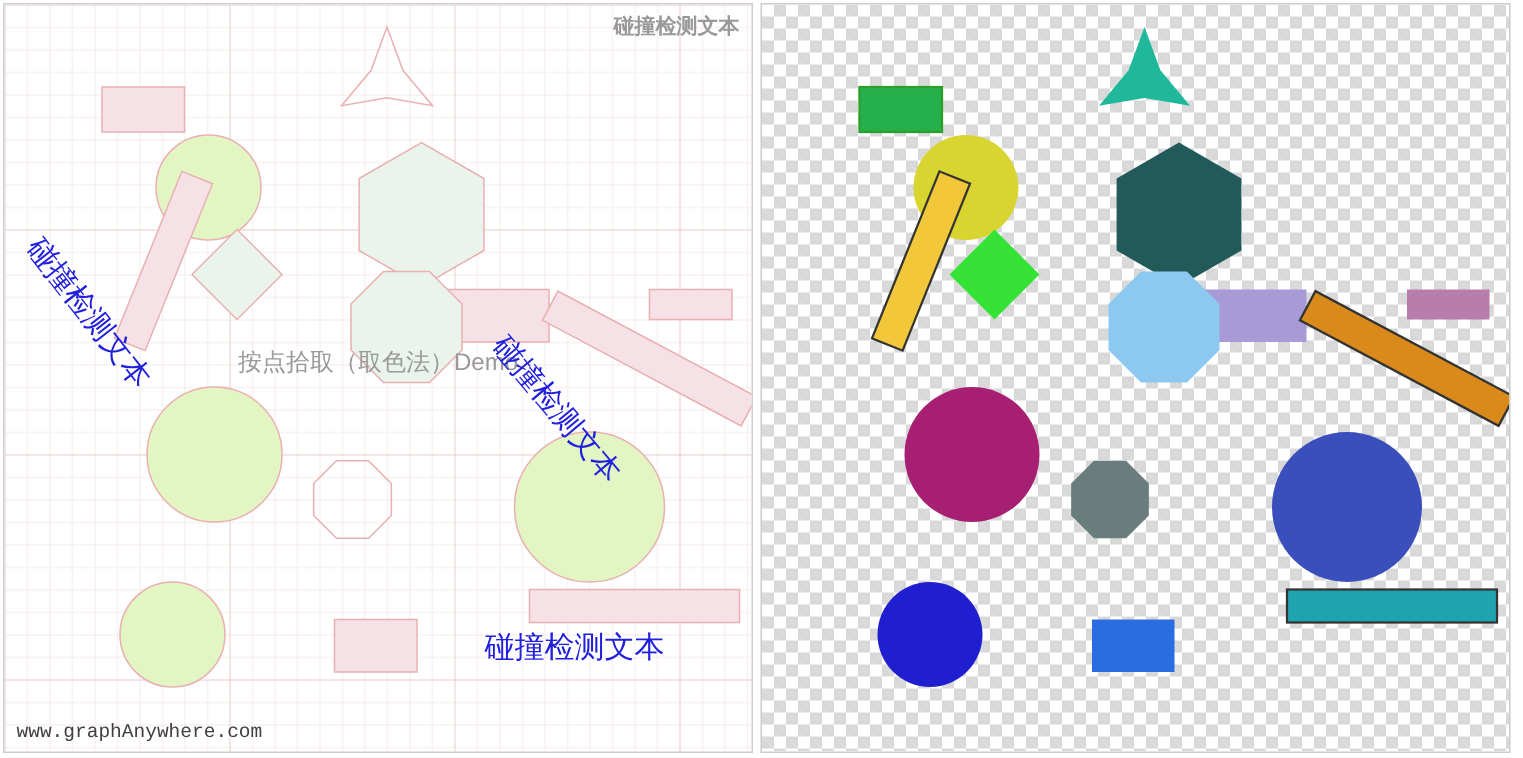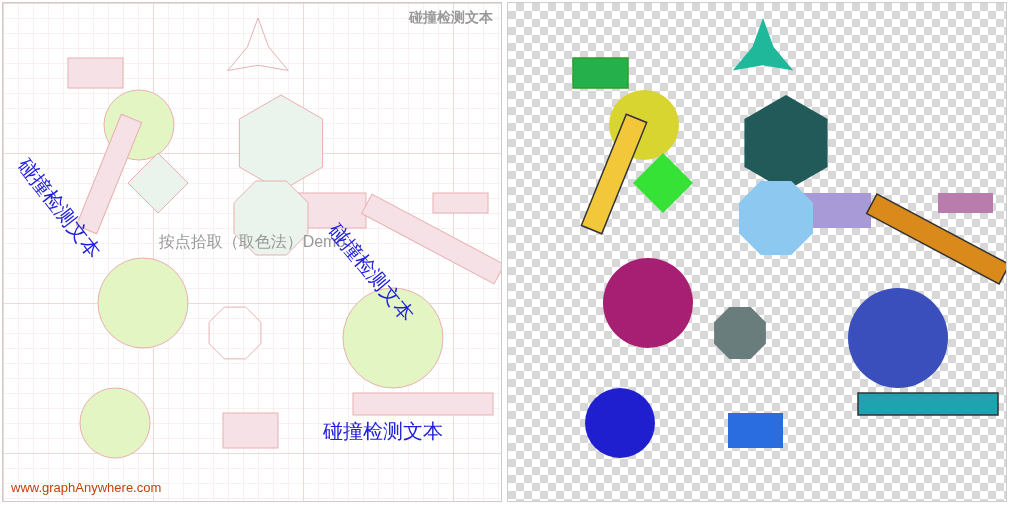--- a/index.html
+++ b/index.html
@@ -12,21 +12,21 @@
   .checker-bg { position: absolute; inset: 0;
     background-image:
       linear-gradient(45deg, #d8d8d8 25%, transparent 25%),
       linear-gradient(-45deg, #d8d8d8 25%, transparent 25%),
       linear-gradient(45deg, transparent 75%, #d8d8d8 75%),
       linear-gradient(-45deg, transparent 75%, #d8d8d8 75%);
     background-size: 16px 16px;
     background-position: 0 0, 0 8px, 8px -8px, -8px 0px;
   }
   .watermark-tr { position: absolute; top: 6px; right: 8px; color: #999; font-size: 14px; font-weight: bold; }
-  .watermark-bl { position: absolute; bottom: 6px; left: 8px; color: #c2410c; font-size: 13px; }
+  .watermark-bl { position: absolute; bottom: 6px; left: 8px; color: #404040; font-size: 13px; font-family: Liberation Mono, monospace; }
   .center-text { position: absolute; left: 50%; top: 48%; transform: translate(-50%, -50%); color: #999; font-size: 16px; white-space: nowrap; }
   .shape-layer { position: absolute; inset: 0; }
   .rot-text { position: absolute; color: #2020dd; font-size: 20px; white-space: nowrap; transform-origin: left top; }
 </style>
 </head>
 <body>
 
 <div class="container">
 
   <div class="panel panel-left">

